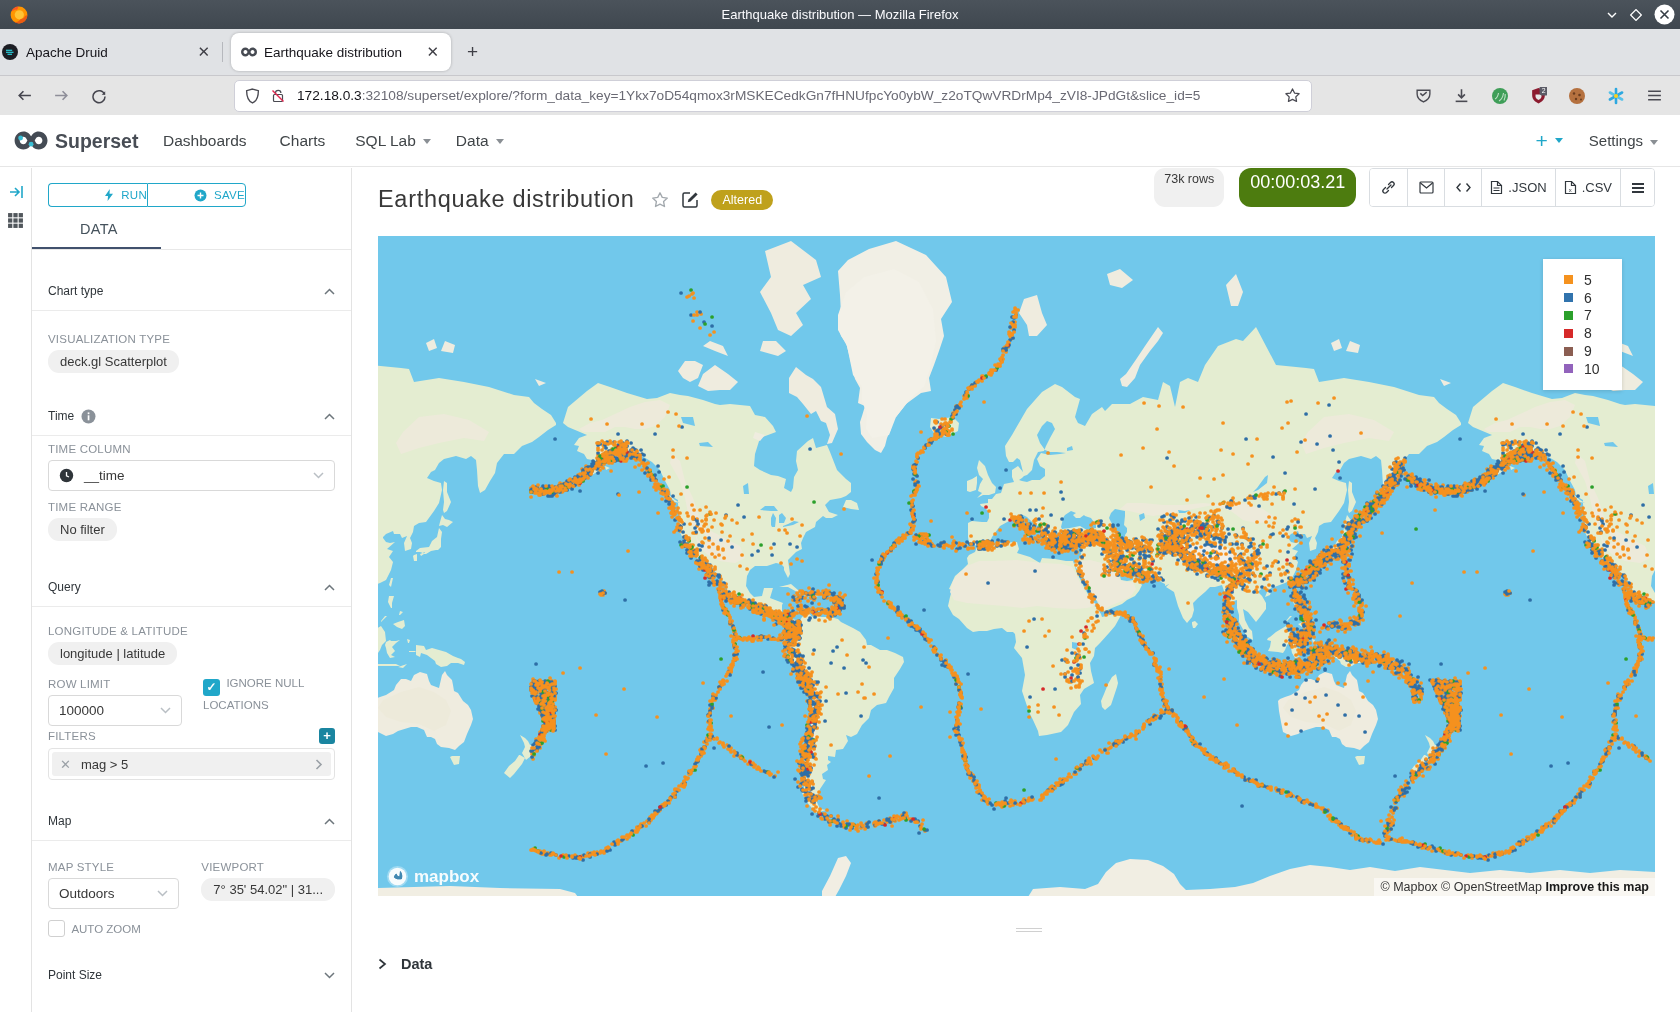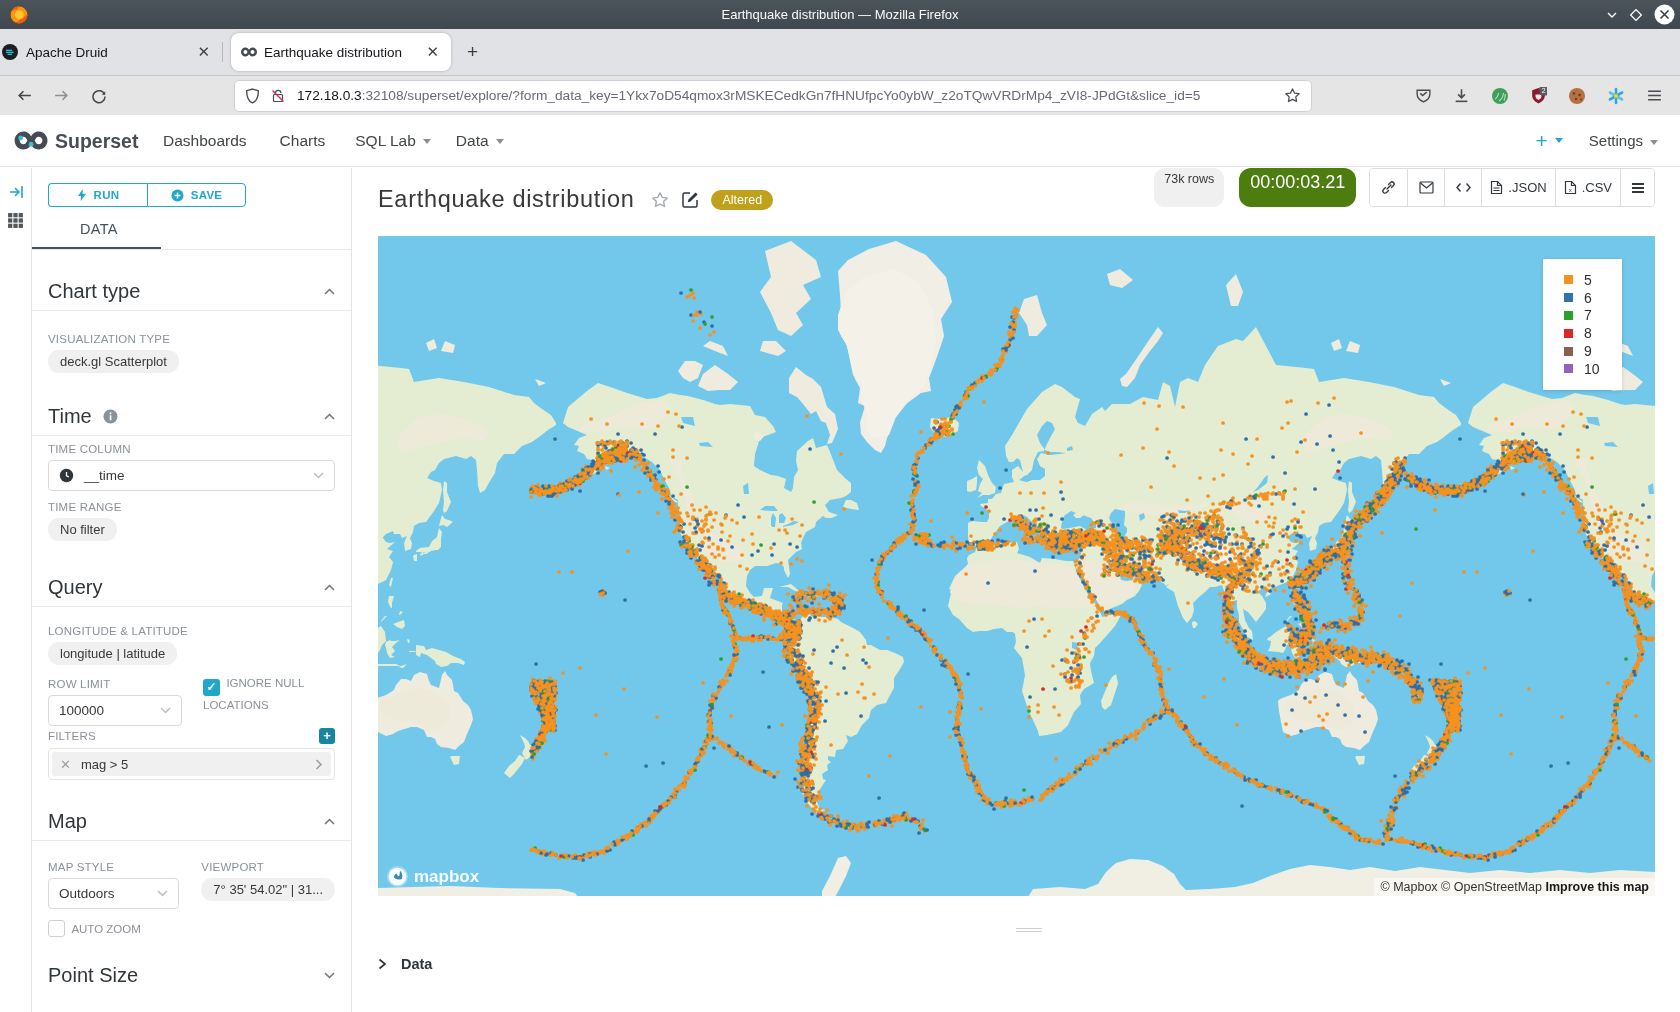--- a/index.html
+++ b/index.html
@@ -18,28 +18,28 @@
 .sep{flex:1}
 .toolic{color:#4a4a52;margin-left:21px;font-size:15px}
 .navbar{height:52px;background:#fff;border-bottom:1px solid #e6e6e6;display:flex;align-items:center}
 .menu{font-size:15.5px;color:#404548;margin-left:52px}
 .caret{display:inline-block;width:0;height:0;border-left:4px solid transparent;border-right:4px solid transparent;border-top:5px solid #8a8f94;margin-left:7px;vertical-align:middle}
 .mainwrap{position:absolute;top:168px;left:0;right:0;bottom:0;display:flex}
 .iconstrip{width:32px;border-right:1px solid #e3e3e3;background:#fff;padding-top:14px}
 .sidepanel{width:320px;border-right:1px solid #e3e3e3;background:#fff;position:relative;overflow:hidden}
 .chartarea{flex:1;background:#fff;position:relative}
 .btngroup{display:flex;margin:15px 0 0 16px}
-.btn{height:24px;border:1px solid #20a7c9;color:#20a7c9;font-size:11.5px;font-weight:700;letter-spacing:.3px;display:flex;align-items:center;justify-content:center;background:#fff}
+.btn{height:24px;border:1px solid #20a7c9;color:#20a7c9;font-size:11.5px;font-weight:400;letter-spacing:.3px;display:flex;align-items:center;justify-content:flex-end;background:#fff}
 .btn.run{width:99px;border-radius:4px 0 0 4px;border-right:none}
 .btn.save{width:99px;border-radius:0 4px 4px 0}
 .dtab{margin:14px 0 0 48px;font-size:14.5px;color:#45525c;letter-spacing:.3px}
 .dtab-line{height:2px;background:#41516d;width:129px;margin-top:10px}
 .panelbody{border-top:1px solid #e8e8e8}
 .sect{padding:0 16px}
-.secthead{display:flex;align-items:center;height:38px;font-size:20px;color:#2f353a}
+.secthead{display:flex;align-items:center;height:38px;font-size:12px;color:#2f353a}
 .sectdiv{border-bottom:1px solid #ebebeb}
 .chev{margin-left:auto;color:#6d767c}
 .lbl{font-size:11.5px;color:#8a9199;letter-spacing:.2px;margin:18px 0 5px}
 .pill{display:inline-block;background:#f0f0f0;border-radius:11px;padding:4px 12px;font-size:13px;color:#383838}
 .selbox{height:31px;border:1px solid #d9d9d9;border-radius:4px;background:#fff;display:flex;align-items:center;padding:0 10px;font-size:13.5px;color:#383838}
 .selbox .dn{margin-left:auto;color:#b9bfc4}
 .ckbox{width:17px;height:17px;border-radius:3px;display:inline-block;vertical-align:-4px}
 .ck-on{background:#20a7c9;color:#fff;text-align:center;line-height:17px;font-size:12px;font-weight:700}
 .ck-off{background:#fff;border:1.5px solid #d0d0d0}
 .plusbtn{width:16px;height:16px;background:#1a85a0;border-radius:3px;color:#fff;font-size:13px;line-height:15px;text-align:center;font-weight:700}

